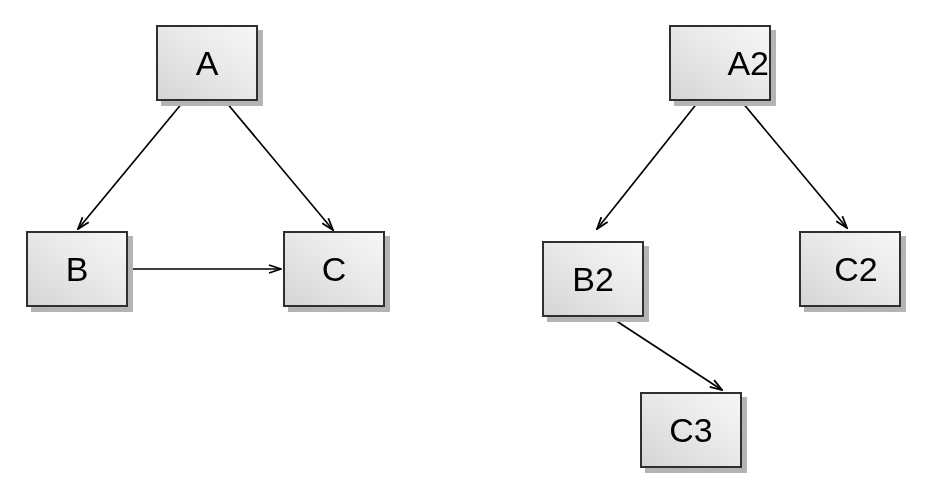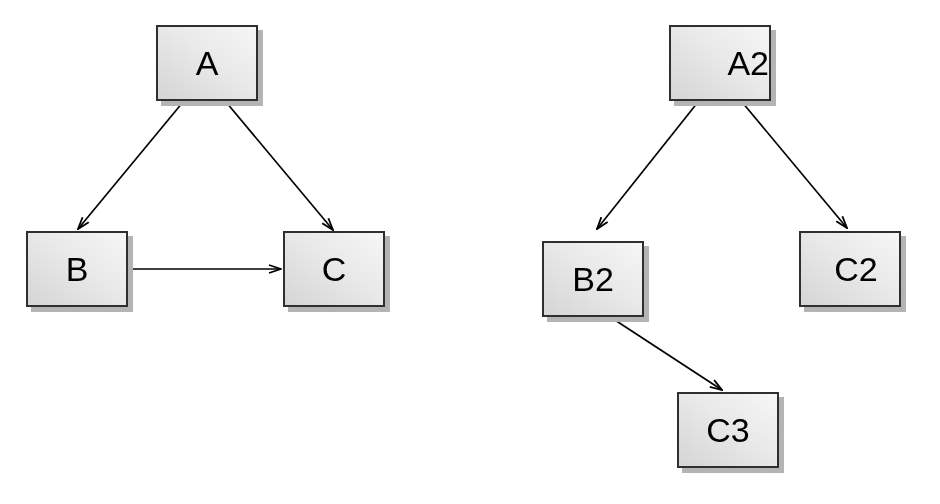--- a/index.html
+++ b/index.html
@@ -76,17 +76,17 @@
 
   <div class="node" style="left:669px; top:25px;justify-content:flex-end;">
     <span class="node-label">A2</span>
   </div>
   <div class="node" style="left:542px; top:241px;">
     <span class="node-label">B2</span>
   </div>
   <div class="node" style="left:799px; top:231px;padding-left:12px;">
     <span class="node-label">C2</span>
   </div>
-  <div class="node" style="left:677px; top:392px;">
+  <div class="node" style="left:640px; top:392px;">
     <span class="node-label">C3</span>
   </div>
 
 </div>
 
 </body></html>

